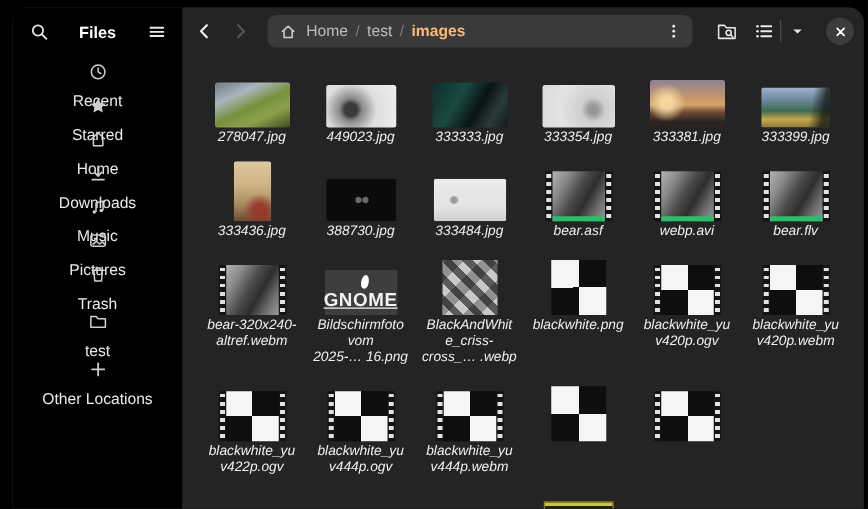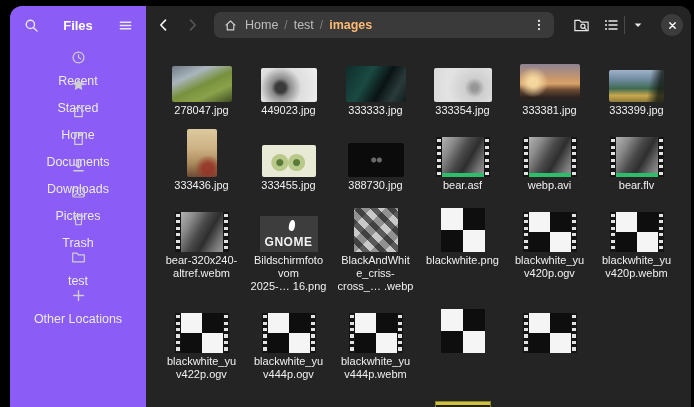--- a/index.html
+++ b/index.html
@@ -2,21 +2,21 @@
 <html><head>
 <meta charset="utf-8">
 <style>
   * { margin:0; padding:0; box-sizing:border-box; }
   html,body { width:694px; height:407px; overflow:hidden; background:#000;
     font-family:"Liberation Sans", sans-serif; }
   .window { position:absolute; left:10px; top:6px; width:681px; height:401px;
     background:#242424; border-radius:12px 12px 0 0; overflow:hidden; display:flex; }
 
   
-  .sidebar { width:136px; background:#8b5cf6; flex:none; display:flex; flex-direction:column; }
+  .sidebar { width:136px; background:#000000; flex:none; display:flex; flex-direction:column; }
   .sidebar-header { height:38px; display:flex; align-items:center; padding:0 8px; gap:4px; }
   .icon-btn { width:26px; height:26px; border-radius:6px; display:flex; align-items:center;
     justify-content:center; color:#e8e8e8; cursor:pointer; }
   .app-title { flex:1; text-align:center; color:#fff; font-weight:bold; font-size:13px; }
   .snav { padding:6px 6px; }
   .sitem { display:flex; align-items:center; gap:9px; height:27px; padding:0 8px;
     border-radius:6px; color:#eaeaea; font-size:12.5px; cursor:pointer;flex-direction:column; }
   .sicon { width:15px; height:15px; color:#cfcfcf; display:flex; align-items:center; }
   .snav-sep { height:11px; }
   svg { display:block; }
@@ -38,21 +38,21 @@
   .split-sep { width:1px; height:18px; background:#4a4a4a; }
   .close-btn { width:22px; height:22px; border-radius:50%; background:#3c3c3c; color:#fff;
     display:flex; align-items:center; justify-content:center; margin-left:6px; cursor:pointer; }
 
   
   .content { flex:1; overflow:hidden; padding:12px 0 0 12px; }
   .grid { display:grid; grid-template-columns:repeat(6,87px); row-gap:14px; }
   .cell { display:flex; flex-direction:column; align-items:center; cursor:pointer; }
   .thumbwrap { height:46px; display:flex; align-items:flex-end; justify-content:center; margin-bottom:2px; }
   .fname { font-size:11px; line-height:13px; color:#f0f0f0; text-align:center;
-    white-space:pre-line; max-width:86px; }
+    white-space:pre-line; max-width:86px;font-style:italic; }
   .ph { border-radius:2px; }
 
   
   .th-278047 { width:60px; height:36px; background:linear-gradient(155deg,#6f7b85 0%,#aab6bd 28%,#77903c 52%,#8aa34a 72%,#3f4c22 100%); }
   .th-333327 { width:56px; height:34px; background:radial-gradient(circle at 35% 58%,#3a3a3a 0 12%,#8a8a8a 22%,#dedede 50%,#efefef 100%); }
   .th-333333 { width:60px; height:36px; background:linear-gradient(120deg,#0f2d2a 0%,#1a4a42 35%,#0a1314 60%,#2a3a3a 80%,#101c1c 100%); }
   .th-333354 { width:58px; height:34px; background:radial-gradient(circle at 70% 58%,#969696 0 7%,#cfcfcf 22%,#e3e3e3 60%,#dadada 100%); }
   .th-333381 { width:60px; height:38px; background:radial-gradient(circle at 22% 48%,rgba(247,217,160,.95) 0 9%,rgba(247,217,160,0) 30%),linear-gradient(180deg,#8d8393 0%,#c9976b 38%,#d8a268 52%,#6d4a33 68%,#2b2320 88%); }
   .th-333399 { width:55px; height:32px; background:linear-gradient(100deg,rgba(0,0,0,0) 70%,rgba(20,25,20,.8) 88%),linear-gradient(180deg,#9fb3c8 0%,#6f8aa0 30%,#3f6b52 58%,#c9a84c 80%,#8a7a3a 100%); }
   .th-333424 { width:56px; height:32px; background:radial-gradient(circle at 45% 45%,#3e3e3e 0 9%,#9a9a9a 20%,#cccccc 48%,#d8d8d8 100%); }
@@ -68,21 +68,21 @@
   .film::before { left:1px; } .film::after { right:1px; }
   .frame { width:100%; height:100%; position:relative; }
   .frame-bear { background:linear-gradient(120deg,#b3b3b3 0%,#8a8a8a 22%,#4a4a4a 45%,#2e2e2e 62%,#6f6f6f 82%,#9b9b9b 100%); }
   .film.green .frame::after { content:""; position:absolute; left:0; right:0; bottom:0; height:4px; background:#2dbe6c; }
   .frame-checker, .checker { background:conic-gradient(#0e0e0e 0 25%,#f5f5f5 0 50%,#0e0e0e 0 75%,#f5f5f5 0 100%); }
   .checker { width:44px; height:44px; }
 
   
   .gnomeshot { width:58px; height:36px; background:#3d3d3d; position:relative;
     display:flex; align-items:flex-end; justify-content:center; }
-  .gnomeshot .gtxt { color:#f2f2f2; font-weight:bold; font-size:12px; letter-spacing:.5px; margin-bottom:3px; }
+  .gnomeshot .gtxt { color:#f2f2f2; font-weight:bold; font-size:15px; letter-spacing:.5px; margin-bottom:3px;text-decoration:underline; }
   .gnomeshot::after { content:""; position:absolute; top:4px; left:50%; width:6px; height:11px;
     background:#fff; border-radius:50% 50% 45% 45%; transform:translateX(0px) rotate(10deg); }
   .crisscross { width:44px; height:44px;
     background:repeating-linear-gradient(-45deg,rgba(0,0,0,0) 0 10px,rgba(0,0,0,.28) 10px 20px),
                repeating-linear-gradient(45deg,#c9c9c9 0 6px,#5a5a5a 6px 12px); }
   .th-yellow { width:56px; height:40px; background:linear-gradient(180deg,#cfc23f 0 3px,#23220f 3px 100%);
     border:1px solid #8a822a; }
   .pos4 { grid-column:4; }
 </style>
 </head>
@@ -132,35 +132,36 @@
         <span class="sicon">
             <svg width="15" height="15" viewBox="0 0 16 16" fill="none" stroke="currentColor" stroke-width="1.3" stroke-linecap="round" stroke-linejoin="round">
               <path d="M2.5 7.5L8 2.5l5.5 5"></path>
               <path d="M4 7v6.5h8V7"></path>
             </svg>
           </span>
         <span>Home</span>
       </div>
       <div class="sitem">
         <span class="sicon">
-            <svg width="15" height="15" viewBox="0 0 16 16" fill="none" stroke="currentColor" stroke-width="1.3" stroke-linejoin="round">
-              <path d="M4 1.8h5l3 3v9.4H4z"></path>
-              <path d="M9 1.8v3h3"></path>
-            </svg>
-          </span>
-        <span>Documents</span>
-      </div>
-      <div class="sitem">
-        <span class="sicon">
             <svg width="15" height="15" viewBox="0 0 16 16" fill="none" stroke="currentColor" stroke-width="1.4" stroke-linecap="round" stroke-linejoin="round">
               <path d="M8 2.2v8M5 7.4l3 3.1 3-3.1"></path>
               <path d="M3 13.6h10"></path>
             </svg>
           </span>
         <span>Downloads</span>
+      </div>
+      <div class="sitem">
+        <span class="sicon">
+            <svg width="15" height="15" viewBox="0 0 16 16" fill="none" stroke="currentColor" stroke-width="1.3">
+              <path d="M6.2 12.3V4.6l6-1.5v7.8"></path>
+              <circle cx="4.7" cy="12.4" r="1.5" fill="currentColor" stroke="none"></circle>
+              <circle cx="10.7" cy="11" r="1.5" fill="currentColor" stroke="none"></circle>
+            </svg>
+          </span>
+        <span>Music</span>
       </div>
       <div class="sitem">
         <span class="sicon">
             <svg width="15" height="15" viewBox="0 0 16 16" fill="none" stroke="currentColor" stroke-width="1.3" stroke-linejoin="round">
               <rect x="1.8" y="3.2" width="12.4" height="9.6" rx="1.4"></rect>
               <circle cx="5.3" cy="6.4" r="1" fill="currentColor" stroke="none"></circle>
               <path d="M3.2 11.4l3.3-2.8 2.8 2.3 2.3-1.8 2.3 2.3"></path>
             </svg>
           </span>
         <span>Pictures</span>
@@ -321,29 +322,29 @@
         </div>
 
         <div class="cell">
           <div class="thumbwrap">
               <div class="ph th-333436"></div>
             </div>
           <div class="fname">333436.jpg</div>
         </div>
         <div class="cell">
           <div class="thumbwrap">
-              <div class="ph th-333455"></div>
-            </div>
-          <div class="fname">333455.jpg</div>
-        </div>
-        <div class="cell">
-          <div class="thumbwrap">
               <div class="ph th-333470"></div>
             </div>
           <div class="fname">388730.jpg</div>
+        </div>
+        <div class="cell">
+          <div class="thumbwrap">
+              <div class="ph th-333484"></div>
+            </div>
+          <div class="fname">333484.jpg</div>
         </div>
         <div class="cell">
           <div class="thumbwrap">
               <div class="film green">
                 <div class="frame frame-bear"></div>
               </div>
             </div>
           <div class="fname">bear.asf</div>
         </div>
 

